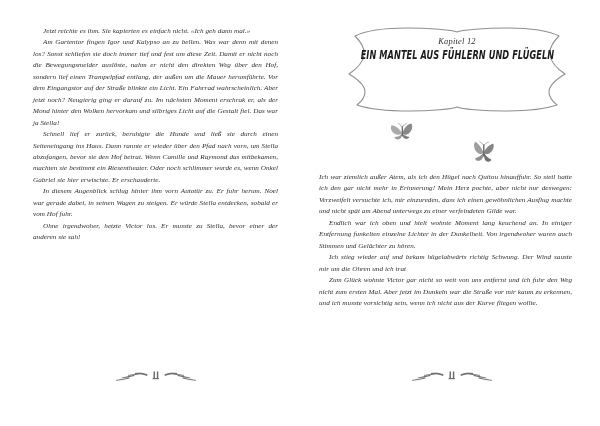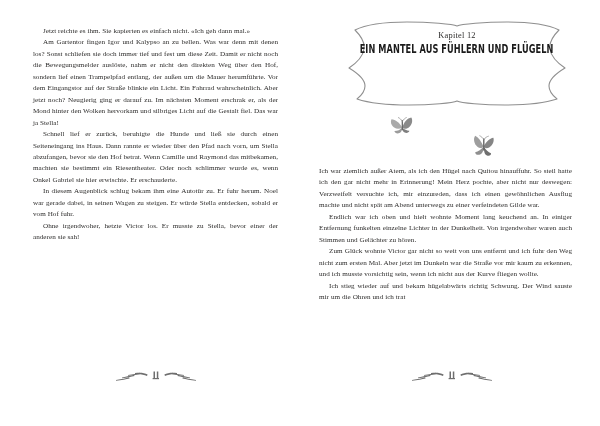--- a/index.html
+++ b/index.html
@@ -21,28 +21,29 @@
     height: 426px;
     display: flex;
     background: #ffffff;
   }
 
   .page {
     position: relative;
     width: 300px;
     height: 411px;
     box-sizing: border-box;
+    font-style: italic;
   }
 
   .page-left {
     padding: 26px 22px 0 33px;
   }
 
   .page-right {
-    padding: 8px 28px 0 19px;
+    padding: 14px 28px 0 19px;
   }
 
   
   .textblock {
     font-size: 7.15px;
     line-height: 11.45px;
     text-align: justify;
     text-justify: inter-word;
     color: #2e2d2c;
     letter-spacing: 0.02px;
@@ -144,21 +145,21 @@
 <body>
 
 <div class="spread">
 
   <div class="page page-left">
 
     <div class="textblock">
       <p>Jetzt reichte es ihm. Sie kapierten es einfach nicht. «Ich geh dann mal.»</p>
       <p>Am Gartentor fingen Igor und Kalypso an zu bellen. Was war denn mit denen los? Sonst schliefen sie doch immer tief und fest um diese Zeit. Damit er nicht noch die Bewegungsmelder auslöste, nahm er nicht den direkten Weg über den Hof, sondern lief einen Trampelpfad entlang, der außen um die Mauer herumführte. Vor dem Eingangstor auf der Straße blinkte ein Licht. Ein Fahrrad wahrscheinlich. Aber jetzt noch? Neugierig ging er darauf zu. Im nächsten Moment erschrak er, als der Mond hinter den Wolken hervorkam und silbriges Licht auf die Gestalt fiel. Das war ja Stella!</p>
       <p>Schnell lief er zurück, beruhigte die Hunde und ließ sie durch einen Seiteneingang ins Haus. Dann rannte er wieder über den Pfad nach vorn, um Stella abzufangen, bevor sie den Hof betrat. Wenn Camille und Raymond das mitbekamen, machten sie bestimmt ein Riesentheater. Oder noch schlimmer wurde es, wenn Onkel Gabriel sie hier erwischte. Er erschauderte.</p>
-      <p>In diesem Augenblick schlug bekam ihm eine Autotür zu. Er fuhr herum. Noel war gerade dabei, in seinen Wagen zu steigen. Er würde Stella entdecken, sobald er vom Hof fuhr.</p>
+      <p>In diesem Augenblick schlug hinter ihm vorn Autotür zu. Er fuhr herum. Noel war gerade dabei, in seinen Wagen zu steigen. Er würde Stella entdecken, sobald er vom Hof fuhr.</p>
       <p>Ohne irgendwoher, hetzte Victor los. Er musste zu Stella, bevor einer der anderen sie sah!</p>
     </div>
 
     <div class="ornament">
       <svg width="84" height="16" viewBox="0 0 84 16">
         <g fill="#6f6f6f">
           <path d="M2 11 C8 10.2 12 9.2 15 8.3 L15.6 9.6 C12.2 10.4 7.6 11.2 2 11.8 Z"></path>
           <path d="M8 8.4 C13 7.6 17 6.7 20 5.8 L20.6 7.1 C17.2 7.9 13.4 8.6 8 9.2 Z"></path>
           <path d="M14 6 C19 5.3 23 4.5 26 3.7 L26.6 5 C23.2 5.7 19.4 6.3 14 6.8 Z"></path>
           <path d="M21 4 C26.5 3.4 30.5 3.8 33.6 5.6 L33 6.9 C30 5.5 26.4 5.1 21 5.3 Z"></path>
@@ -224,22 +225,22 @@
           <path d="M12.8 5 L12.8 16" stroke="#5a5a5a" stroke-width="1.3" stroke-linecap="round"></path>
           <path d="M12.8 5.6 C11.6 3.6 10.2 2.4 8.8 1.8" stroke="#868686" stroke-width="0.7" fill="none" stroke-linecap="round"></path>
           <path d="M12.9 5.6 C14.2 3.6 15.8 2.6 17.4 2.2" stroke="#868686" stroke-width="0.7" fill="none" stroke-linecap="round"></path>
         </g>
       </svg>
     </div>
 
     <div class="textblock">
       <p class="noindent">Ich war ziemlich außer Atem, als ich den Hügel nach Quitou hinauffuhr. So steil hatte ich den gar nicht mehr in Erinnerung! Mein Herz pochte, aber nicht nur deswegen: Verzweifelt versuchte ich, mir einzureden, dass ich einen gewöhnlichen Ausflug machte und nicht spät am Abend unterwegs zu einer verfeindeten Gilde war.</p>
       <p>Endlich war ich oben und hielt wohnte Moment lang keuchend an. In einiger Entfernung funkelten einzelne Lichter in der Dunkelheit. Von irgendwoher waren auch Stimmen und Gelächter zu hören.</p>
+      <p>Ich stieg wieder auf und bekam hügelabwärts richtig Schwung. Der Wind sauste mir um die Ohren und ich trat</p>
       <p>Zum Glück wohnte Victor gar nicht so weit von uns entfernt und ich fuhr den Weg nicht zum ersten Mal. Aber jetzt im Dunkeln war die Straße vor mir kaum zu erkennen, und ich musste vorsichtig sein, wenn ich nicht aus der Kurve fliegen wollte.</p>
-      <p>Ich stieg wieder auf und bekam hügelabwärts richtig Schwung. Der Wind sauste mir um die Ohren und ich trat</p>
     </div>
 
     <div class="ornament">
       <svg width="84" height="16" viewBox="0 0 84 16">
         <g fill="#6f6f6f">
           <path d="M2 11 C8 10.2 12 9.2 15 8.3 L15.6 9.6 C12.2 10.4 7.6 11.2 2 11.8 Z"></path>
           <path d="M8 8.4 C13 7.6 17 6.7 20 5.8 L20.6 7.1 C17.2 7.9 13.4 8.6 8 9.2 Z"></path>
           <path d="M14 6 C19 5.3 23 4.5 26 3.7 L26.6 5 C23.2 5.7 19.4 6.3 14 6.8 Z"></path>
           <path d="M21 4 C26.5 3.4 30.5 3.8 33.6 5.6 L33 6.9 C30 5.5 26.4 5.1 21 5.3 Z"></path>
           <path d="M82 11 C76 10.2 72 9.2 69 8.3 L68.4 9.6 C71.8 10.4 76.4 11.2 82 11.8 Z"></path>

